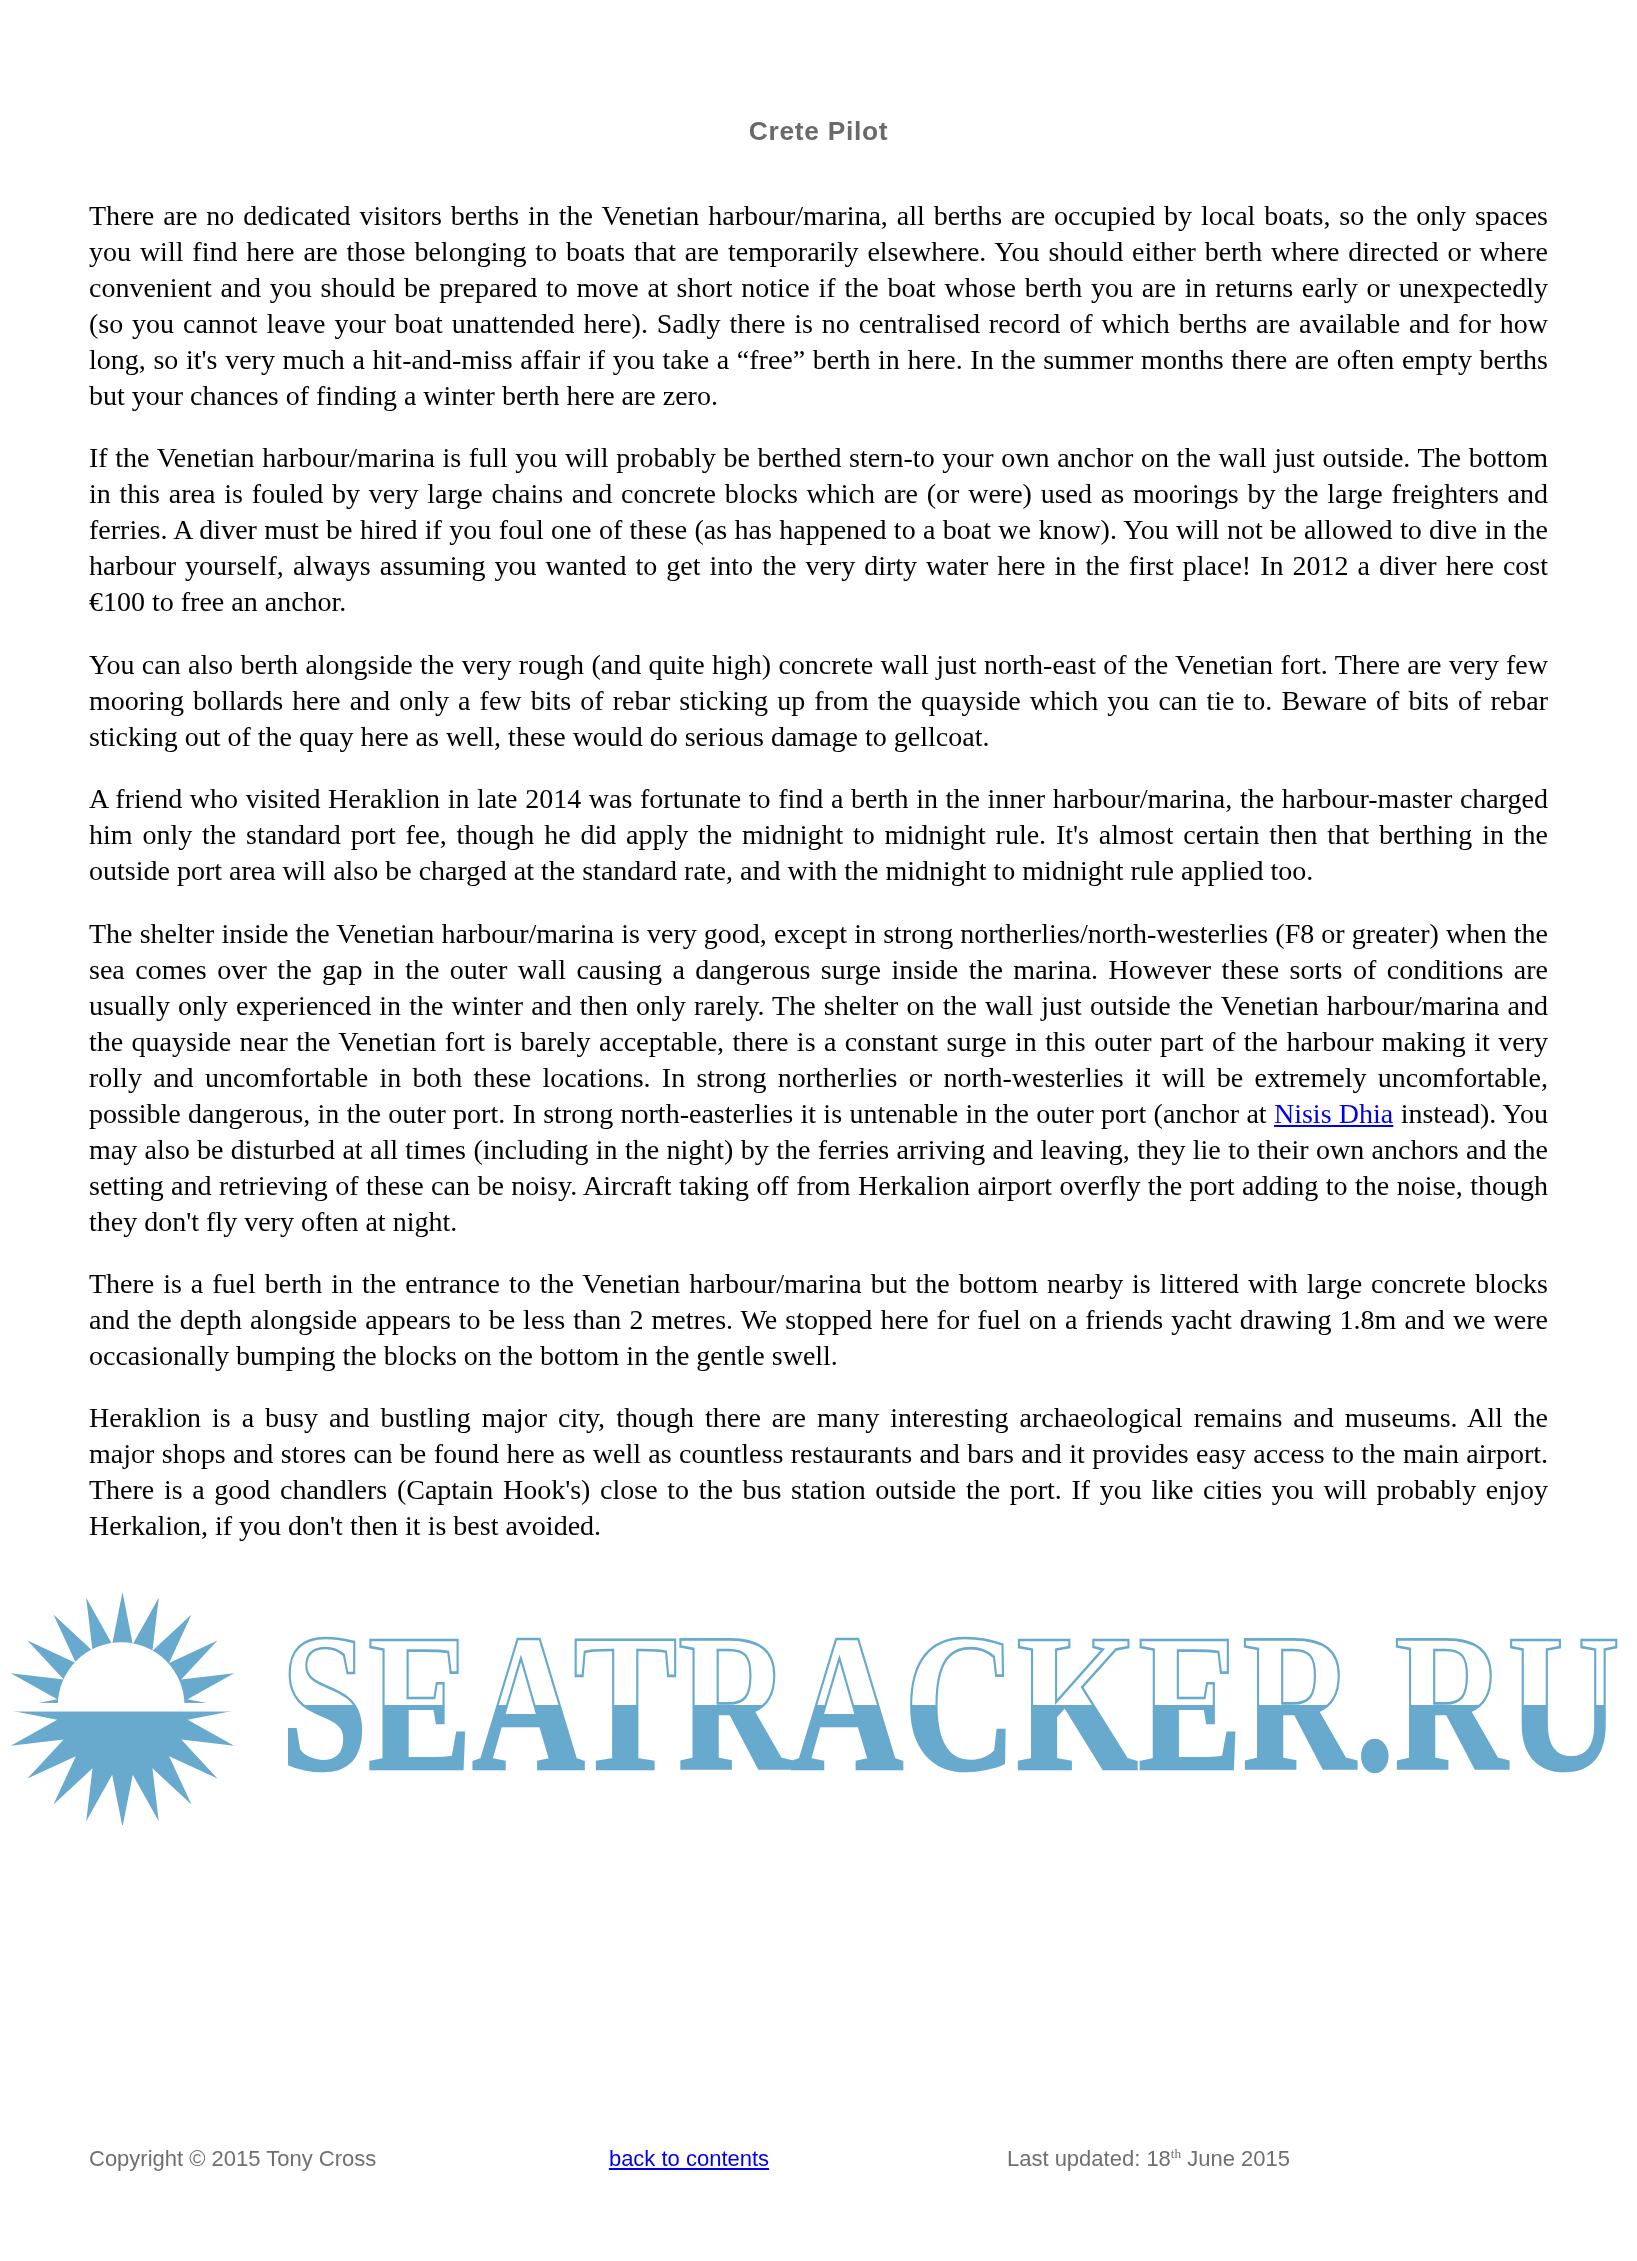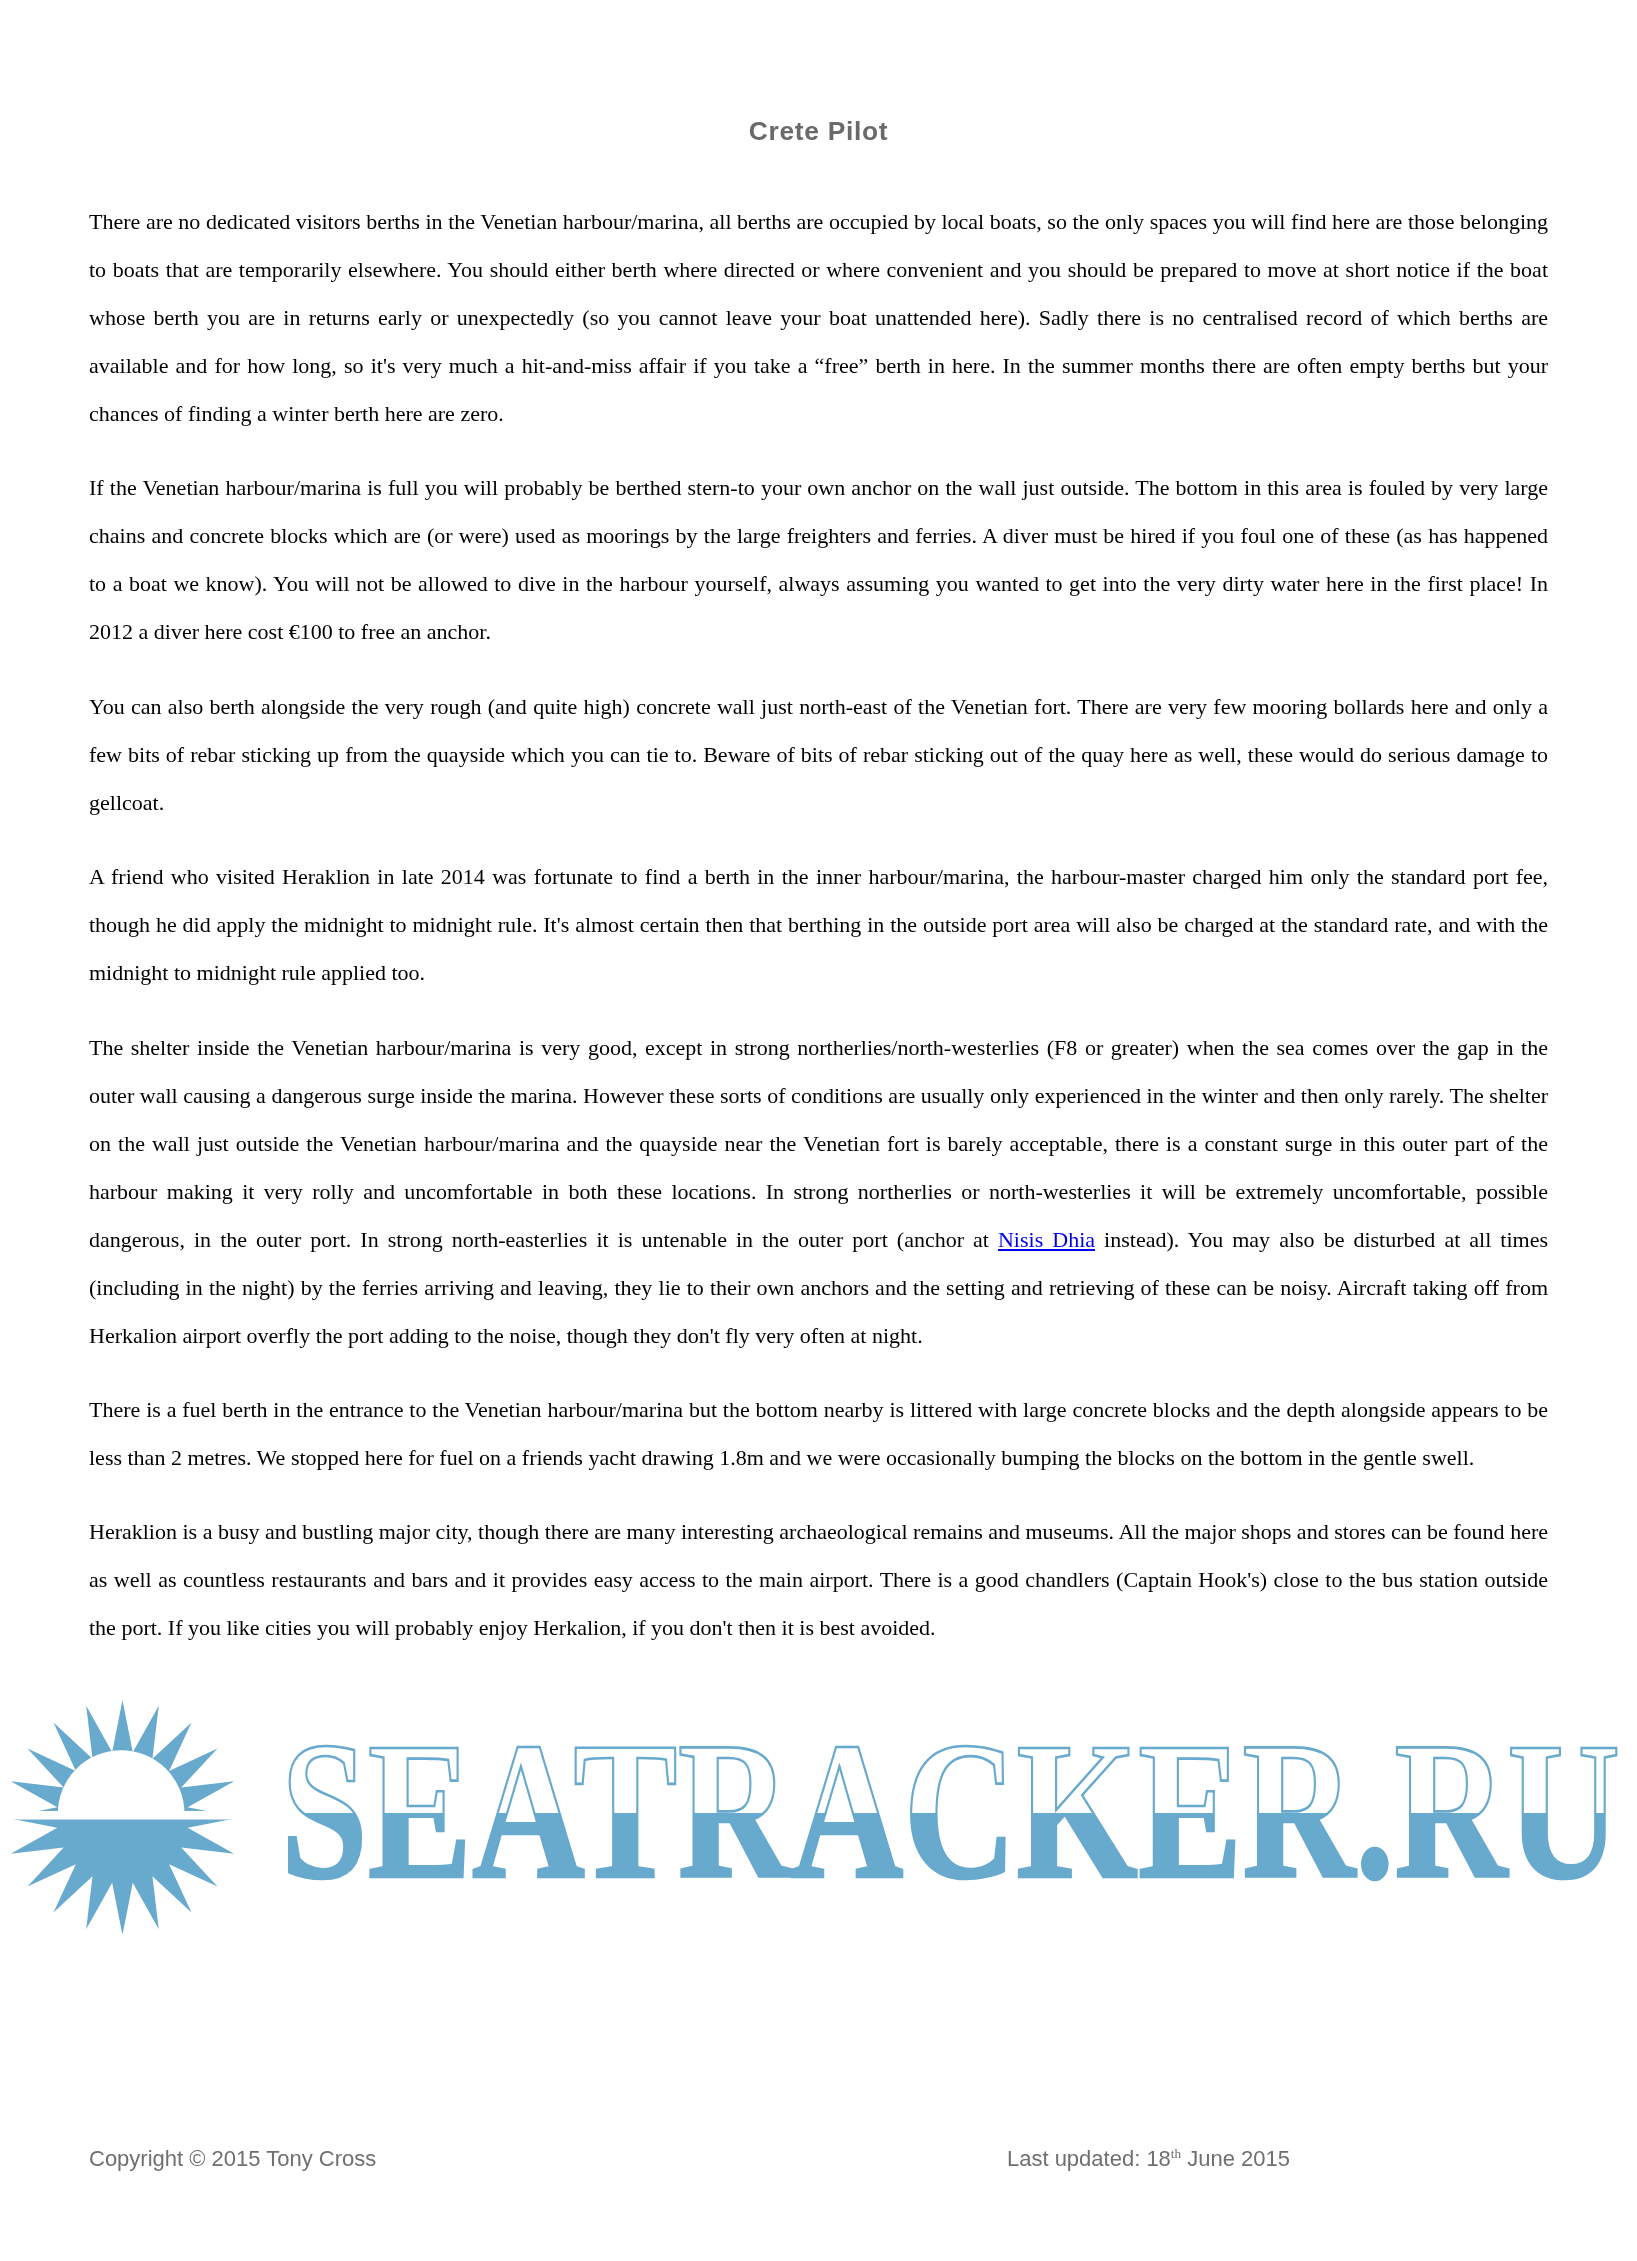--- a/index.html
+++ b/index.html
@@ -20,22 +20,22 @@
     color:#6a6a6a;
     letter-spacing:0.7px;
   }
   .content {
     position:relative;
     z-index:2;
     padding:51px 89px 0 89px;
   }
   .para {
     margin:0 0 26.4px 0;
-    font-size:22px;
-    line-height:48px;
+    font-size:28px;
+    line-height:36px;
     color:#000000;
     text-align:justify;
   }
   a.doc-link { color:#0000ee; cursor:pointer; }
   
   .watermark {
     position:absolute;
     left:0; top:3040;
     width:1368px; height:254px;
     z-index:1;
@@ -85,17 +85,18 @@
         <polygon fill="#68a9ce" points="185,32 200.6,111.2 240,40.7 230.4,120.9 289.6,66 255.7,139.3 329,105.4 274.1,164.6 354.3,155 283.8,194.4 363,210 283.8,225.6 354.3,265 274.1,255.4 329,314.6 255.7,280.7 289.6,354 230.4,299.1 240,379.3 200.6,308.8 185,388 169.4,308.8 130,379.3 139.6,299.1 80.4,354 114.3,280.7 41,314.6 95.9,255.4 15.7,265 86.2,225.6 7,210 86.2,194.4 15.7,155 95.9,164.6 41,105.4 114.3,139.3 80.4,66 139.6,120.9 130,40.7 169.4,111.2"></polygon>
         <rect x="0" y="200" width="372" height="13" fill="#ffffff"></rect>
         <path d="M87,204 A96,96 0 0 1 279,204 Z" fill="#ffffff"></path>
       </g>
       <text x="425" y="300" font-size="300" font-weight="bold" font-family="Liberation Serif, serif" fill="url(#wmg)" stroke="#68a9ce" stroke-width="4" textLength="2030" lengthAdjust="spacingAndGlyphs">SEATRACKER.RU</text>
     </svg>
   </div>
 
   <div class="footer">
     <span class="copyright">Copyright © 2015 Tony Cross</span>
+    <span class="center-link"><a href="#" class="doc-link">back to contents</a></span>
     <span class="updated"><span>Last updated: 18</span><sup>th</sup><span> June 2015</span></span>
   </div>
 
 </div>
 
 
 </body></html>

